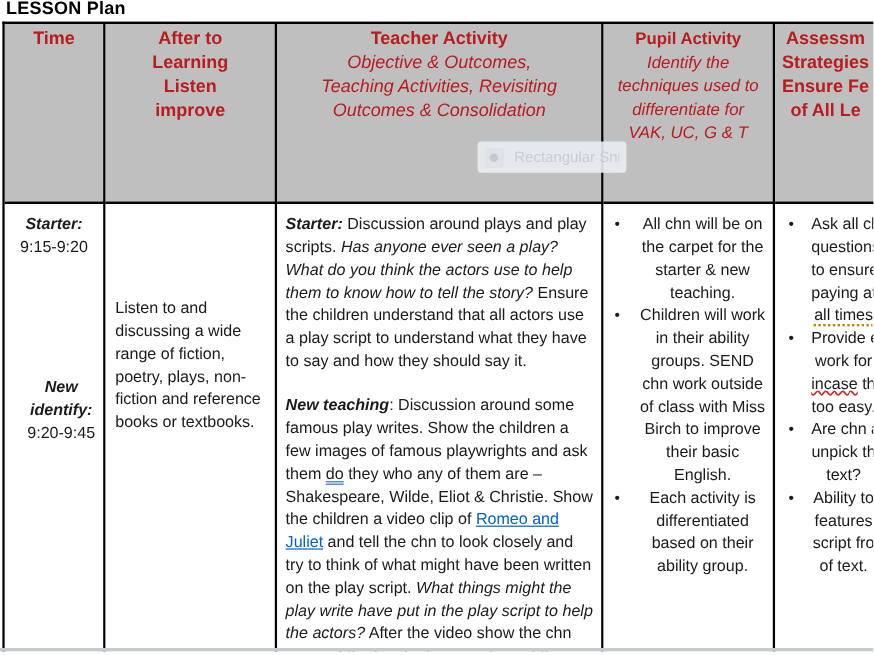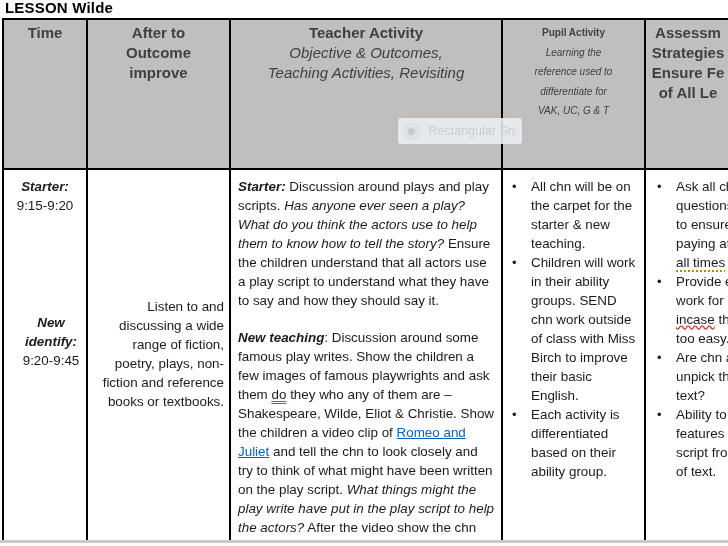--- a/index.html
+++ b/index.html
@@ -12,36 +12,36 @@
 
   .tbl {
     position:absolute; left:2px; top:18px; width:728px;
     display:grid; grid-template-columns:84px 143px 272px 143px 84px;
     border-left:2px solid #000; border-top:2px solid #000;
   }
   .cell { border-right:2px solid #000; }
   .cell.last { border-right:none; }
   .hdr {
     height:150px; background:#bfbfbf; border-bottom:2px solid #000;
-    text-align:center; padding-top:3px; font-size:15px; line-height:20px; color:#404040;
+    text-align:center; padding-top:3px; font-size:15px; line-height:20px; color:#b91c1c;
   }
   .hdr-title { font-weight:bold; }
   .hdr-sub .ln, .hdr-sub { font-weight:normal;font-style:italic; }
-  .hdr.pupil { font-size:10px; line-height:19.5px; }
+  .hdr.pupil { font-size:14px; line-height:19.5px; }
   .hdr.assess .ln { font-weight:bold; }
   .bd { height:378px; background:#fff; font-size:13.4px; line-height:19px; }
 
   
   .bd.time { text-align:center; padding-top:7px; }
   .lbl-bi { font-weight:bold; font-style:italic; }
   .new-block { margin-top:98px;padding-left:12px; }
 
   
   .bd.linkcol { padding:7px 5px 0 8px; }
-  .outcome { margin-top:120px;text-align:right; }
+  .outcome { margin-top:70px; }
 
   
   .bd.teach { padding:7px 6px 0 7px; }
   .para2 { margin-top:18px; }
 
   
   .run-r { }
   .run-bi { font-weight:bold; font-style:italic; }
   .run-i { font-style:italic;margin-top:28px; }
   .run-link { color:#0563c1; text-decoration:underline; cursor:pointer; }
@@ -49,21 +49,21 @@
   .run-sp { text-decoration-line:underline; text-decoration-style:wavy; text-decoration-color:#cf2e2e; }
   .run-gold { text-decoration-line:underline; text-decoration-style:dotted; text-decoration-color:#b98a00; text-decoration-thickness:2px; text-underline-offset:3px; }
   .run-uline { text-decoration-line:underline; text-decoration-style:wavy; text-decoration-color:#3a7bd5; text-underline-offset:4px; }
   .inner-u { text-decoration:underline; text-underline-offset:1px; }
 
   
   .bd.pupil { padding:7px 4px 0 9px; }
   .bd.assess { padding:7px 0 0 11px; }
   .bullet-row { display:flex; align-items:flex-start; }
   .bullet { width:19px; flex:0 0 19px; font-size:13px; }
-  .bullet-text { flex:1; min-width:0; }
+  .bullet-text { flex:1; min-width:0;text-align:center; }
   .bd.assess .bullet-text { overflow:visible; }
   .bd.assess .ln { white-space:pre; }
 
   
   .snip-overlay {
     position:absolute; left:398px; top:118px; width:124px; height:26px;
     background:rgba(234,237,239,0.9); border-radius:3px;
     display:flex; align-items:center; padding:0 6px;
   }
   .snip-iconbox { width:17px; height:17px; border-radius:3px; background:#dfe3e6; display:flex; align-items:center; justify-content:center; }
@@ -71,49 +71,51 @@
   .snip-label { margin-left:9px; font-size:12.5px; color:#c8cdd2; white-space:nowrap; overflow:hidden; }
 
   .bottom-strip { position:absolute; left:0; top:540px; width:728px; height:3px; background:#c7cacd; }
   .bottom-white { position:absolute; left:0; top:543px; width:728px; height:3px; background:#fdfdfd; }
 </style>
 </head>
 <body>
 
 <div class="page">
 
-  <div class="doc-title">LESSON Wilde</div>
+  <div class="doc-title">LESSON Plan</div>
 
   <div class="tbl">
 
     <div class="cell hdr">
       <div class="hdr-title">Time</div>
     </div>
 
     <div class="cell hdr">
       <div class="hdr-title">
           <div class="ln">After to</div>
-          <div class="ln">Outcome</div>
+          <div class="ln">Learning</div>
+          <div class="ln">Listen</div>
           <div class="ln">improve</div>
         </div>
     </div>
 
     <div class="cell hdr">
       <div class="hdr-title">Teacher Activity</div>
       <div class="hdr-sub">
           <div class="ln">Objective &amp; Outcomes,</div>
           <div class="ln">Teaching Activities, Revisiting</div>
+          <div class="ln">Outcomes &amp; Consolidation</div>
         </div>
     </div>
 
     <div class="cell hdr pupil">
       <div class="hdr-title">Pupil Activity</div>
       <div class="hdr-sub">
-          <div class="ln">Learning the</div>
-          <div class="ln">reference used to</div>
+          <div class="ln">Identify the</div>
+          <div class="ln">techniques used to</div>
           <div class="ln">differentiate for</div>
           <div class="ln">VAK, UC, G &amp; T</div>
         </div>
     </div>
 
     <div class="cell hdr assess last">
       <div>
           <div class="ln">Assessm</div>
           <div class="ln">Strategies</div>
           <div class="ln">Ensure Fe</div>

